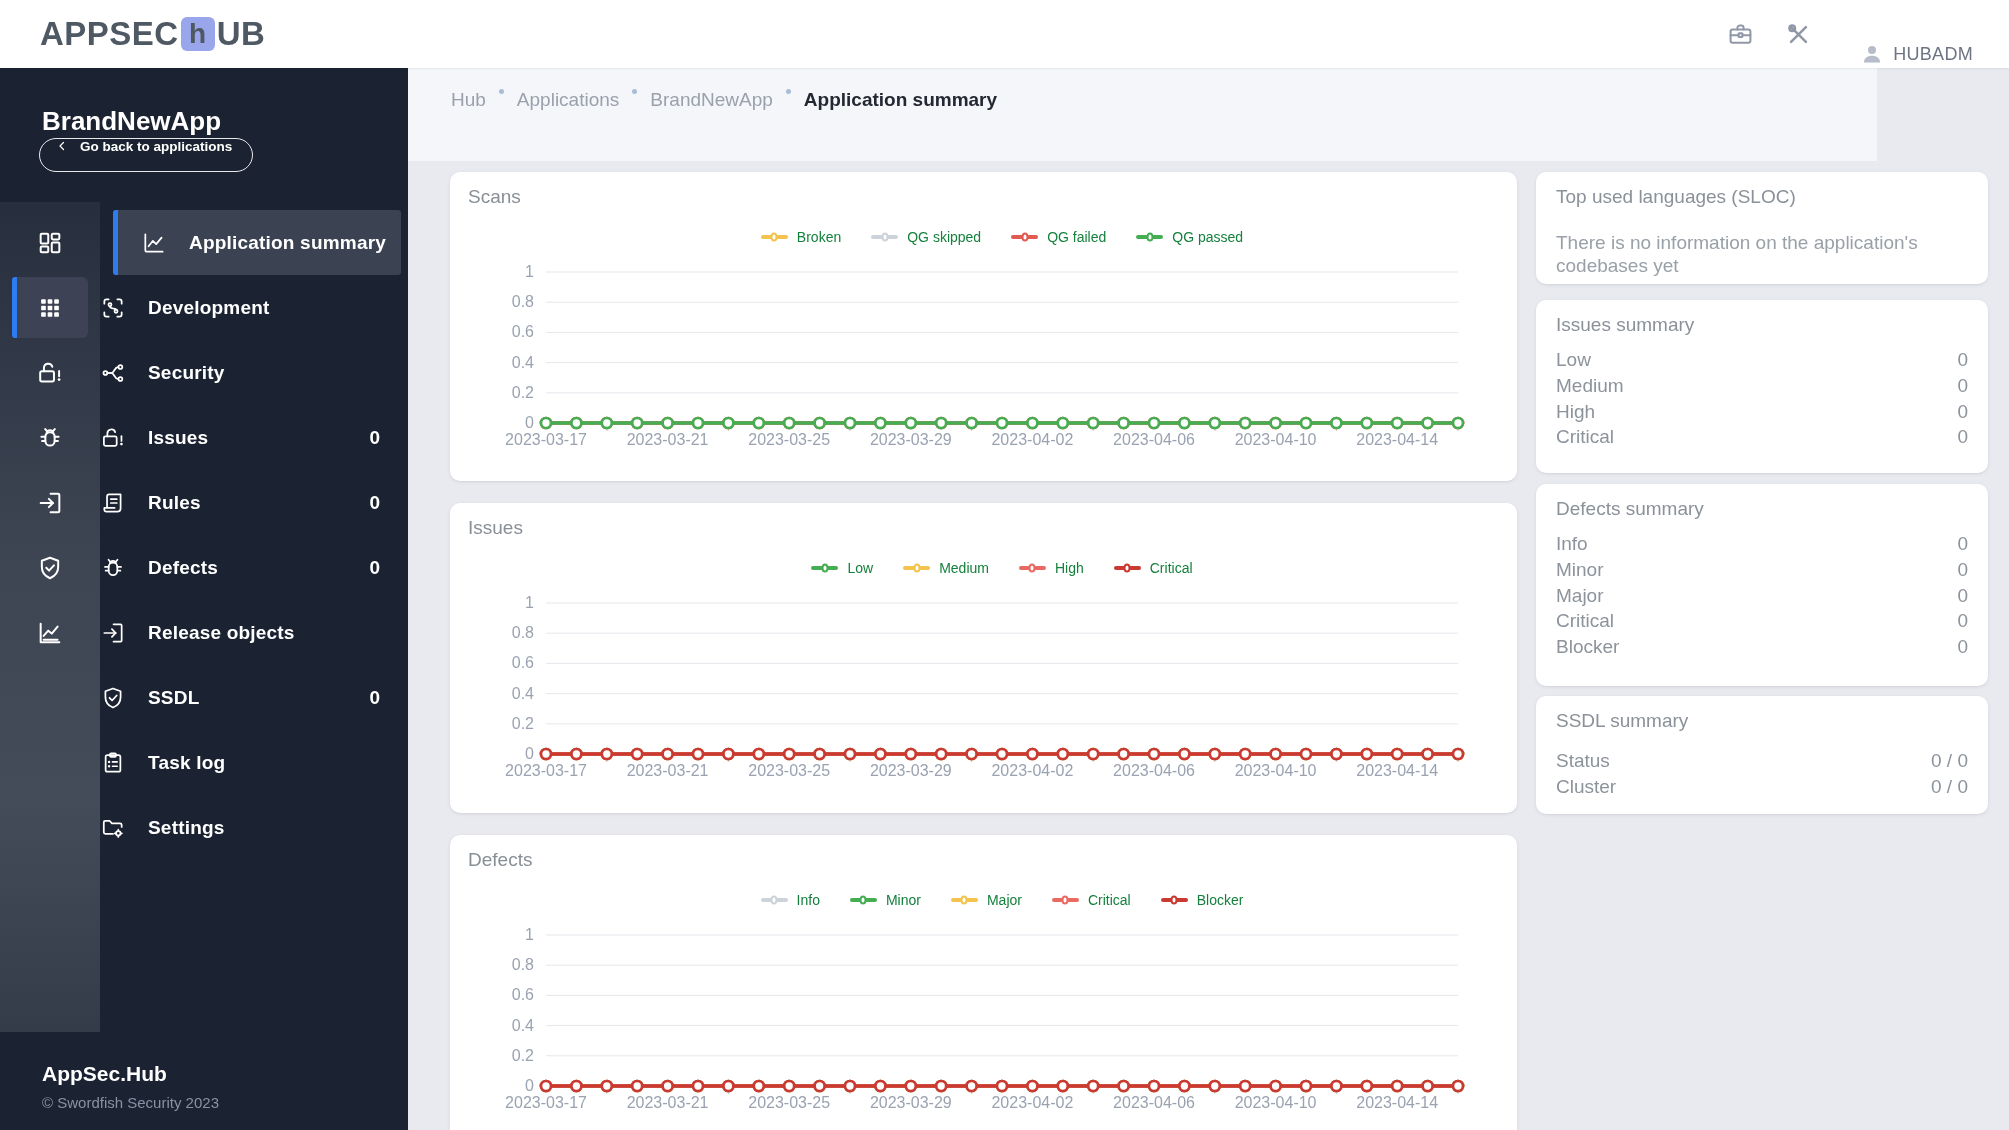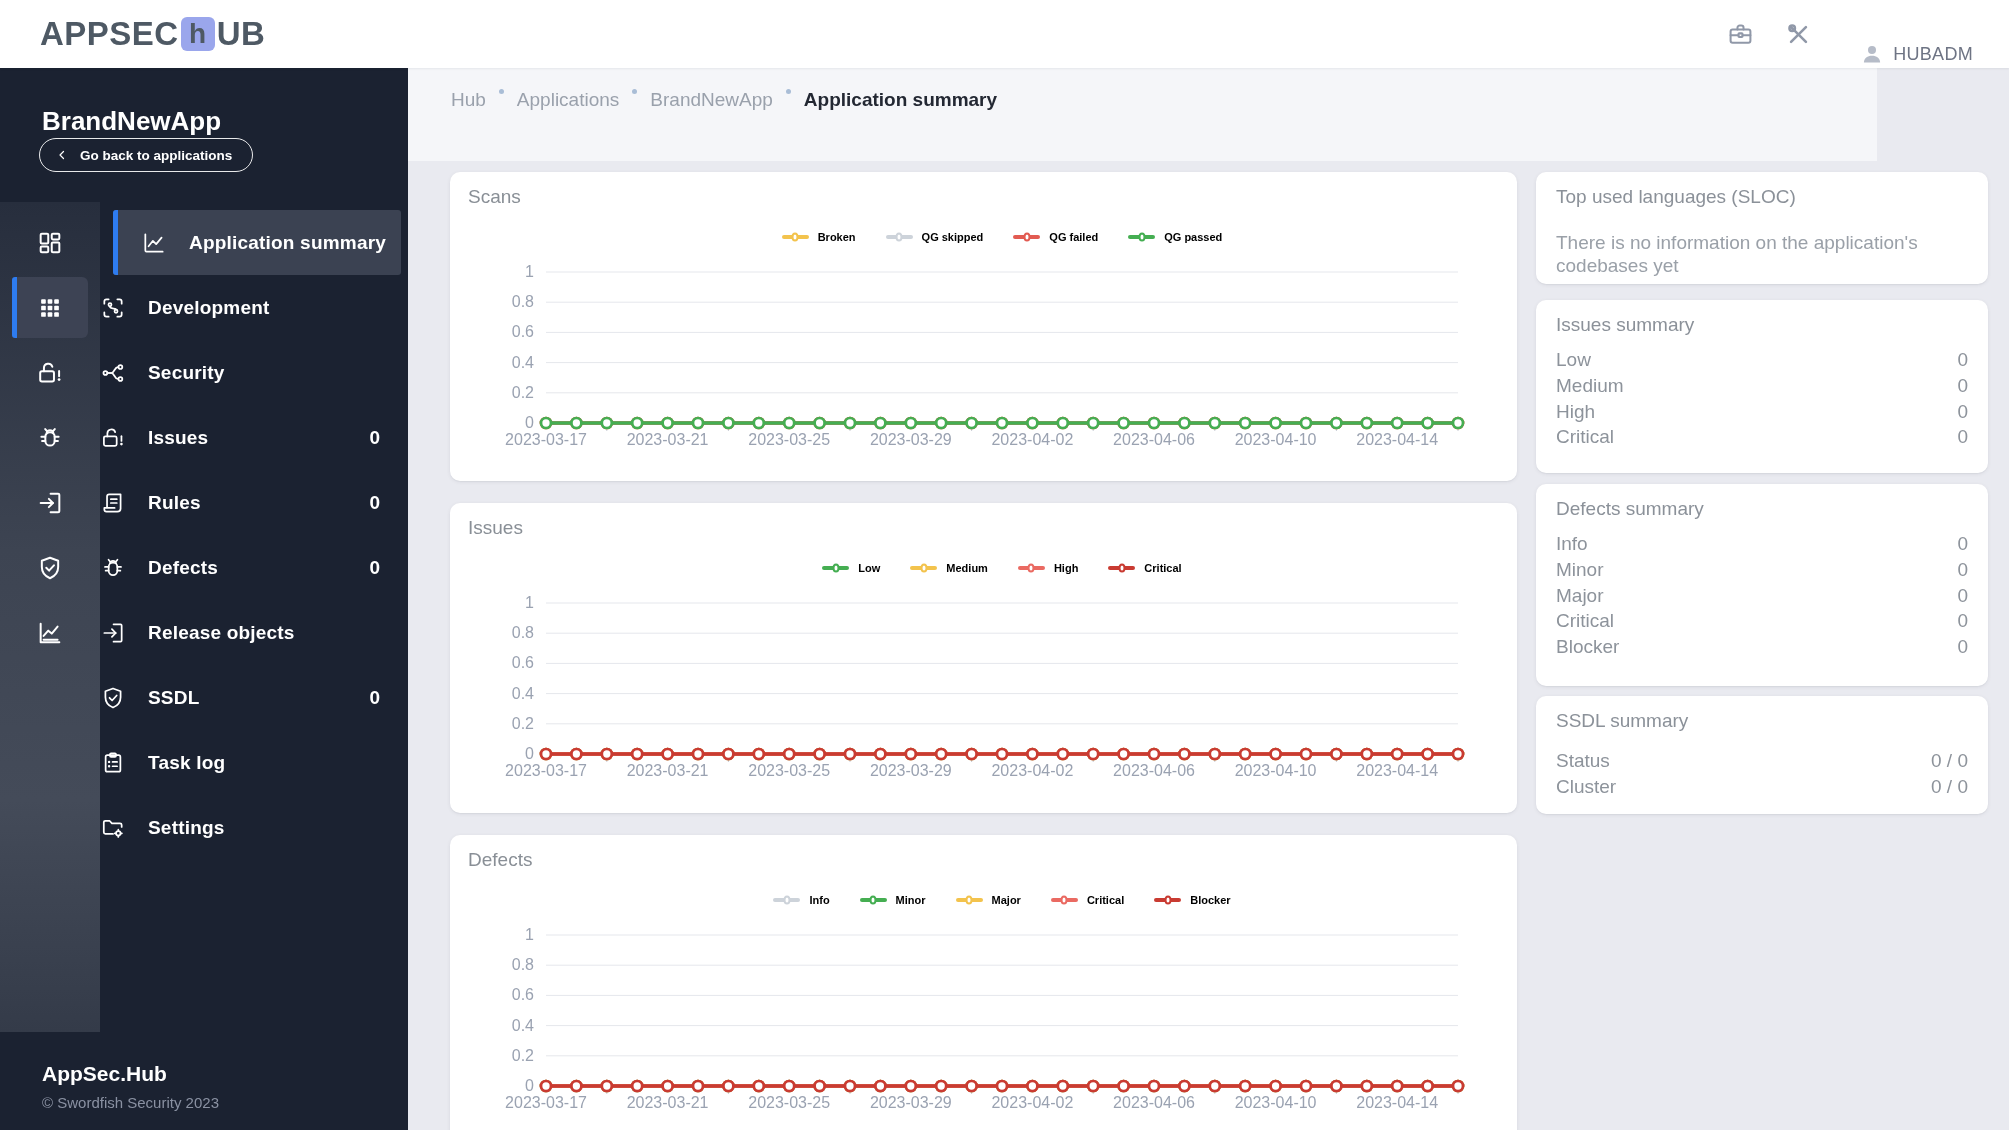--- a/index.html
+++ b/index.html
@@ -14,21 +14,21 @@
   .topbar-right { position:absolute; right:36px; top:0; height:68px; display:flex; align-items:center; gap:28px; }
   .tb-icon { width:30px; height:30px; display:flex; align-items:center; justify-content:center; cursor:pointer; }
   .tb-icon svg { width:27px; height:27px; stroke:#9098a8; fill:none; stroke-width:1.8; stroke-linecap:round; stroke-linejoin:round; }
   .user-chip { display:flex; align-items:center; gap:8px; margin-left:18px; cursor:pointer;margin-top:40px; }
   .user-chip svg { width:26px; height:26px; }
   .user-name { font-size:18px; color:#6e7484; letter-spacing:.3px; }
 
   
   .sidebar { position:absolute; left:0; top:68px; width:408px; height:1062px; background:#1b2231; z-index:20; }
   .sb-appname { position:absolute; left:42px; top:38px; font-size:26px; font-weight:bold; color:#ffffff; }
-  .back-btn { position:absolute; left:39px; top:70px; height:34px; border:1px solid rgba(255,255,255,.9); border-radius:17px; background:transparent; color:#fff; font-family:inherit; font-size:13.5px; font-weight:bold; display:flex; align-items:center; gap:12px; padding:0 20px 0 16px; cursor:pointer; }
+  .back-btn { position:absolute; left:39px; top:70px; height:34px; border:1px solid rgba(255,255,255,.9); border-radius:17px; background:transparent; color:#fff; font-family:inherit; font-size:13.5px; font-weight:bold; display:flex; align-items:flex-start; gap:12px; padding:0 20px 0 16px; cursor:pointer; }
   .back-btn svg { width:12px; height:14px; stroke:#fff; fill:none; stroke-width:2.4; stroke-linecap:round; stroke-linejoin:round; }
 
   .rail { position:absolute; left:0; top:134px; width:100px; height:830px; background:linear-gradient(180deg,#272e3d 0%,#3d4452 42%,#444b59 72%,#343b49 100%); }
   .rail-items { position:absolute; left:0; top:142px; width:100px; }
   .rail-item { position:relative; width:100px; height:65px; display:flex; align-items:center; justify-content:center; cursor:pointer; }
   .rail-item svg { width:28px; height:28px; stroke:#ffffff; fill:none; stroke-width:1.7; stroke-linecap:round; stroke-linejoin:round; }
   .rail-item.active::after { content:""; position:absolute; left:12px; right:12px; top:2px; bottom:2px; background:#3d4354; border-radius:6px; z-index:0; }
   .rail-item.active::before { content:""; position:absolute; left:12px; top:2px; bottom:2px; width:5px; background:#2e7cf0; border-radius:3px 0 0 3px; z-index:2; }
   .rail-item.active svg { position:relative; z-index:1; }
 
@@ -57,21 +57,21 @@
 
   .chart-card { width:1067px; overflow:hidden; }
   #card-scans   { left:450px; top:172px;  height:309px; }
   #card-issues  { left:450px; top:503px;  height:310px; }
   #card-defects { left:450px; top:835px;  height:330px; }
 
   .legend { position:absolute; left:96px; top:50px; width:912px; height:30px; display:flex; align-items:center; justify-content:center; gap:30px; }
   .lg-item { display:flex; align-items:center; gap:9px; cursor:pointer; }
   .lg-marker { position:relative; width:27px; height:3.4px; border-radius:2px; }
   .lg-ring { position:absolute; left:50%; top:50%; transform:translate(-50%,-50%); width:7px; height:9px; background:#fff; border-style:solid; border-width:2.8px; border-radius:50%; }
-  .lg-label { font-size:11px; color:#000000;font-weight:bold; }
+  .lg-label { font-size:14px; color:#15803d; }
 
   .plot-wrap { position:absolute; left:0; top:0; width:1067px; height:330px; }
   .plot { position:absolute; left:0; top:0; }
   .plot .grid { stroke:#e5e7ec; stroke-width:1; }
   .plot .tick { stroke:#c9ccd4; stroke-width:1; }
   .plot text { font-family:"Liberation Sans","DejaVu Sans",sans-serif; font-size:16px; fill:#9aa2b1; }
   .plot .ay { text-anchor:end; }
   .plot .axx { text-anchor:middle; }
 
   

